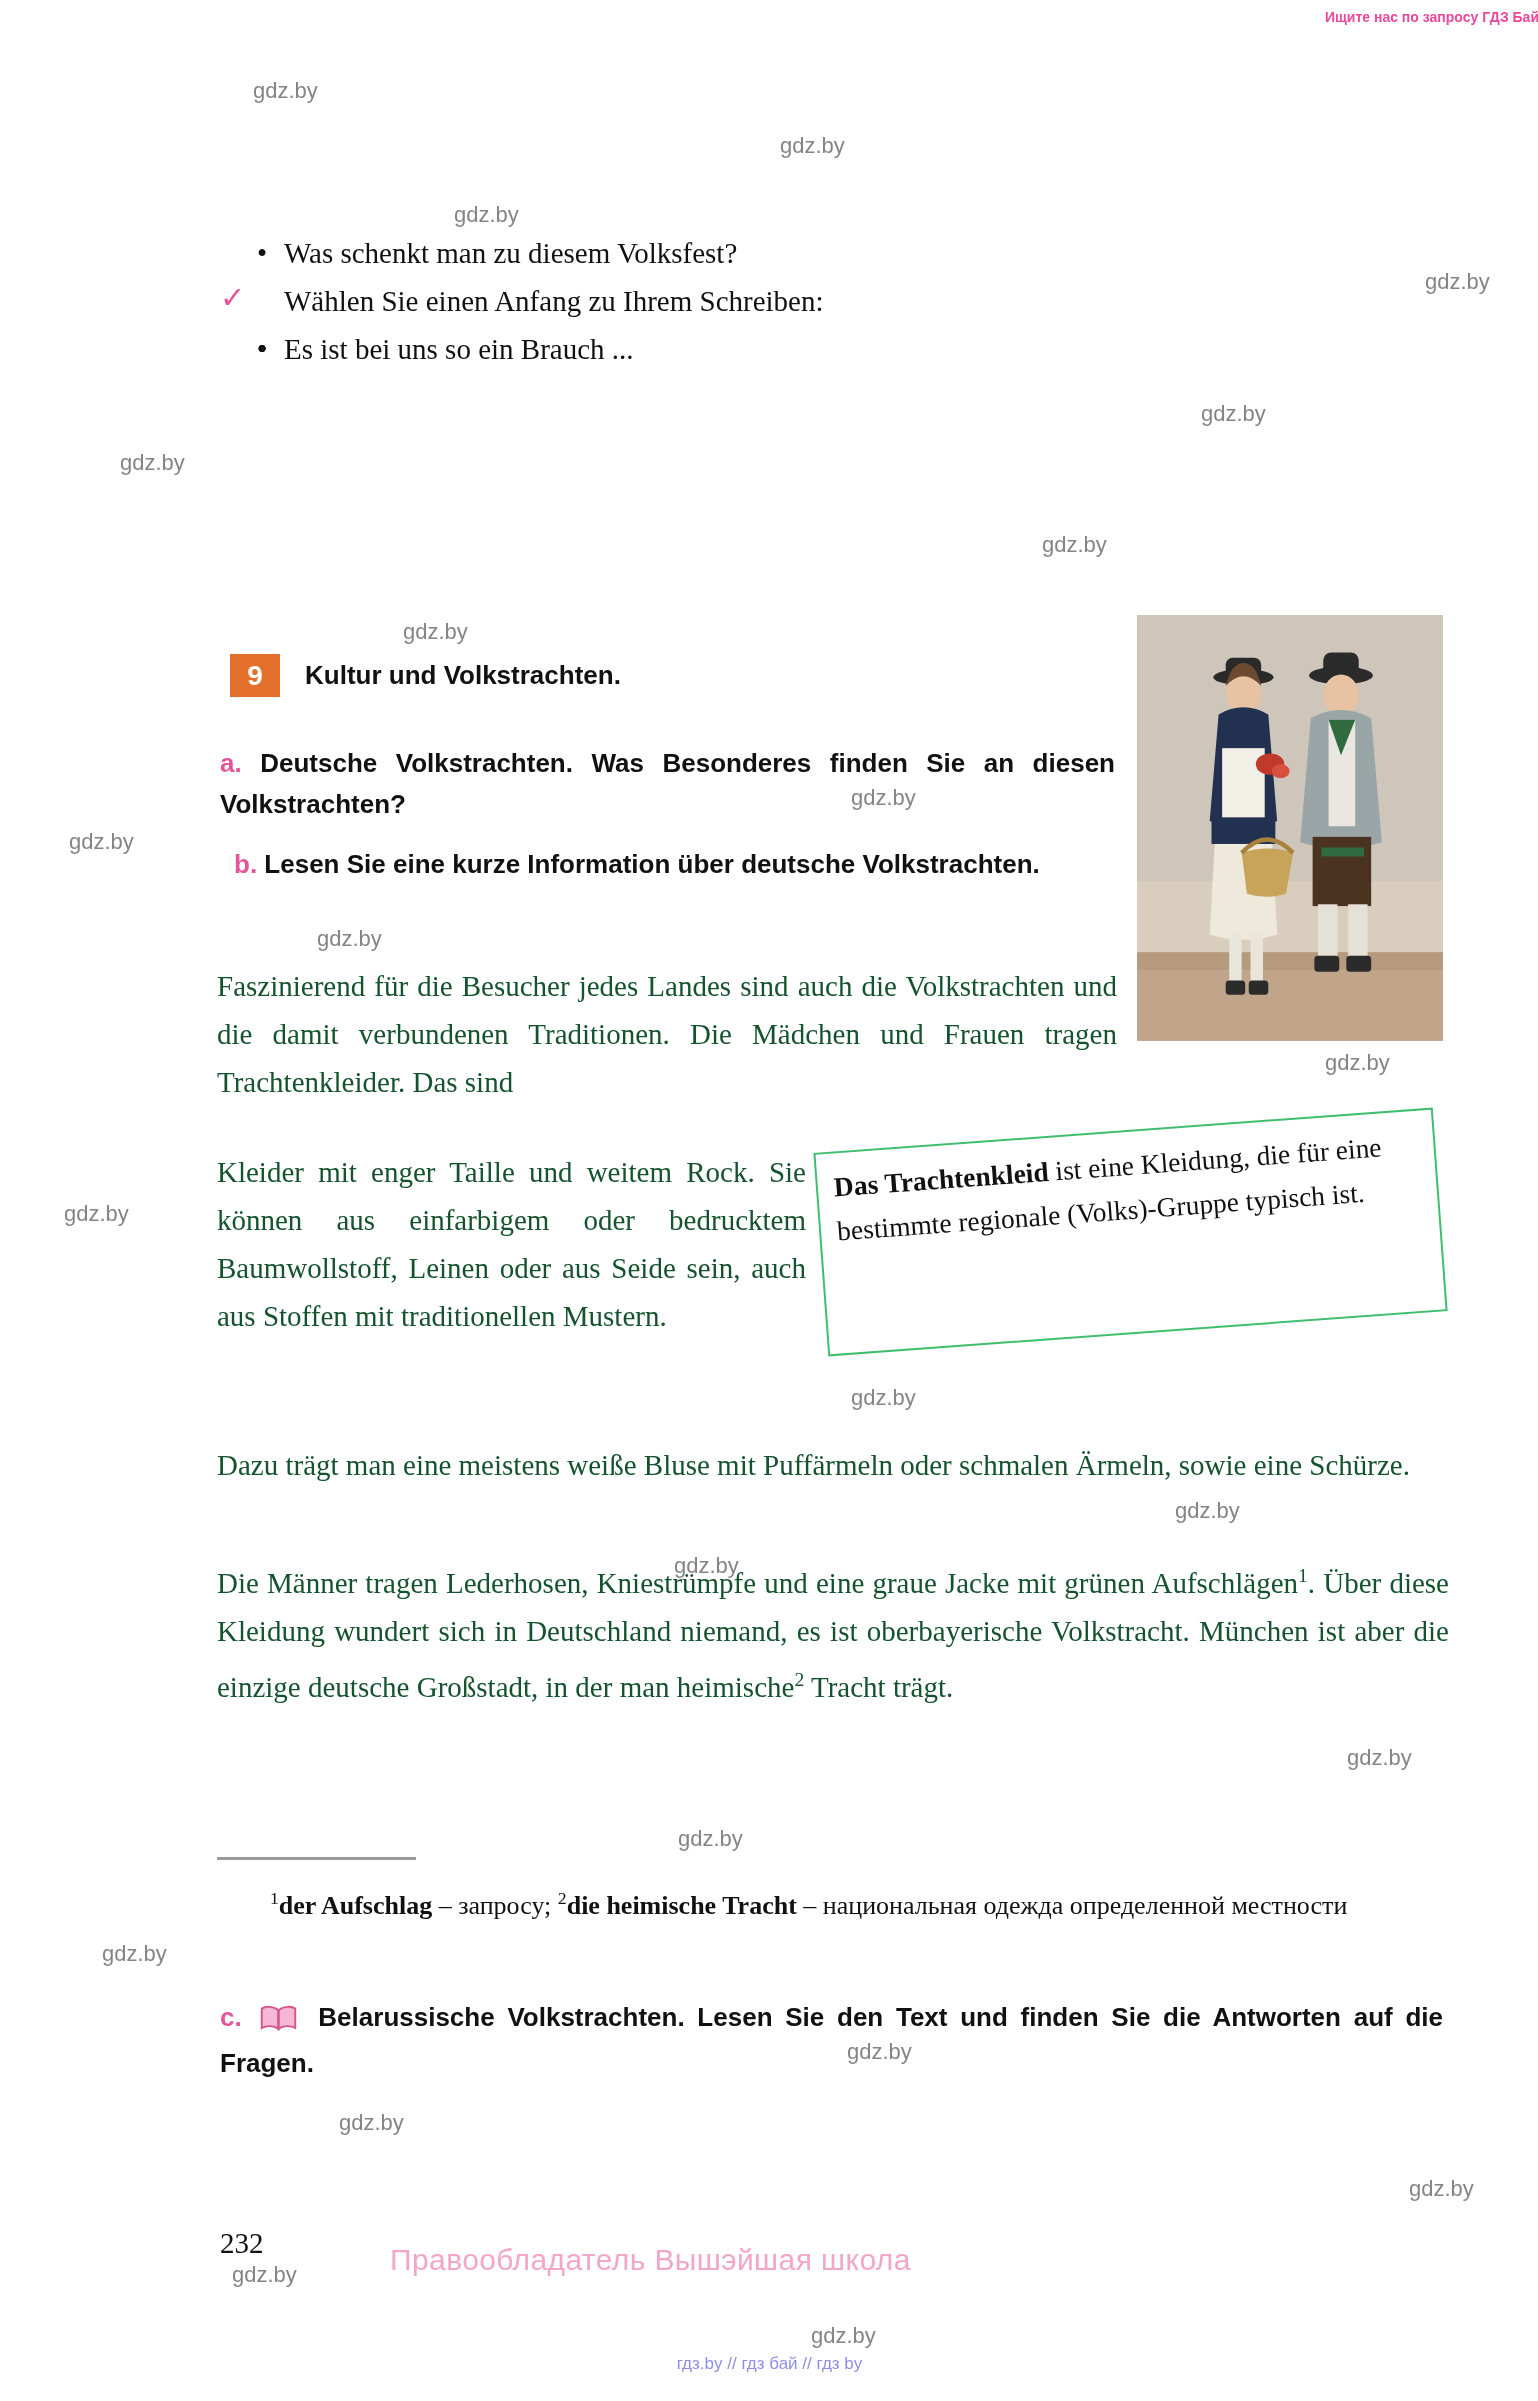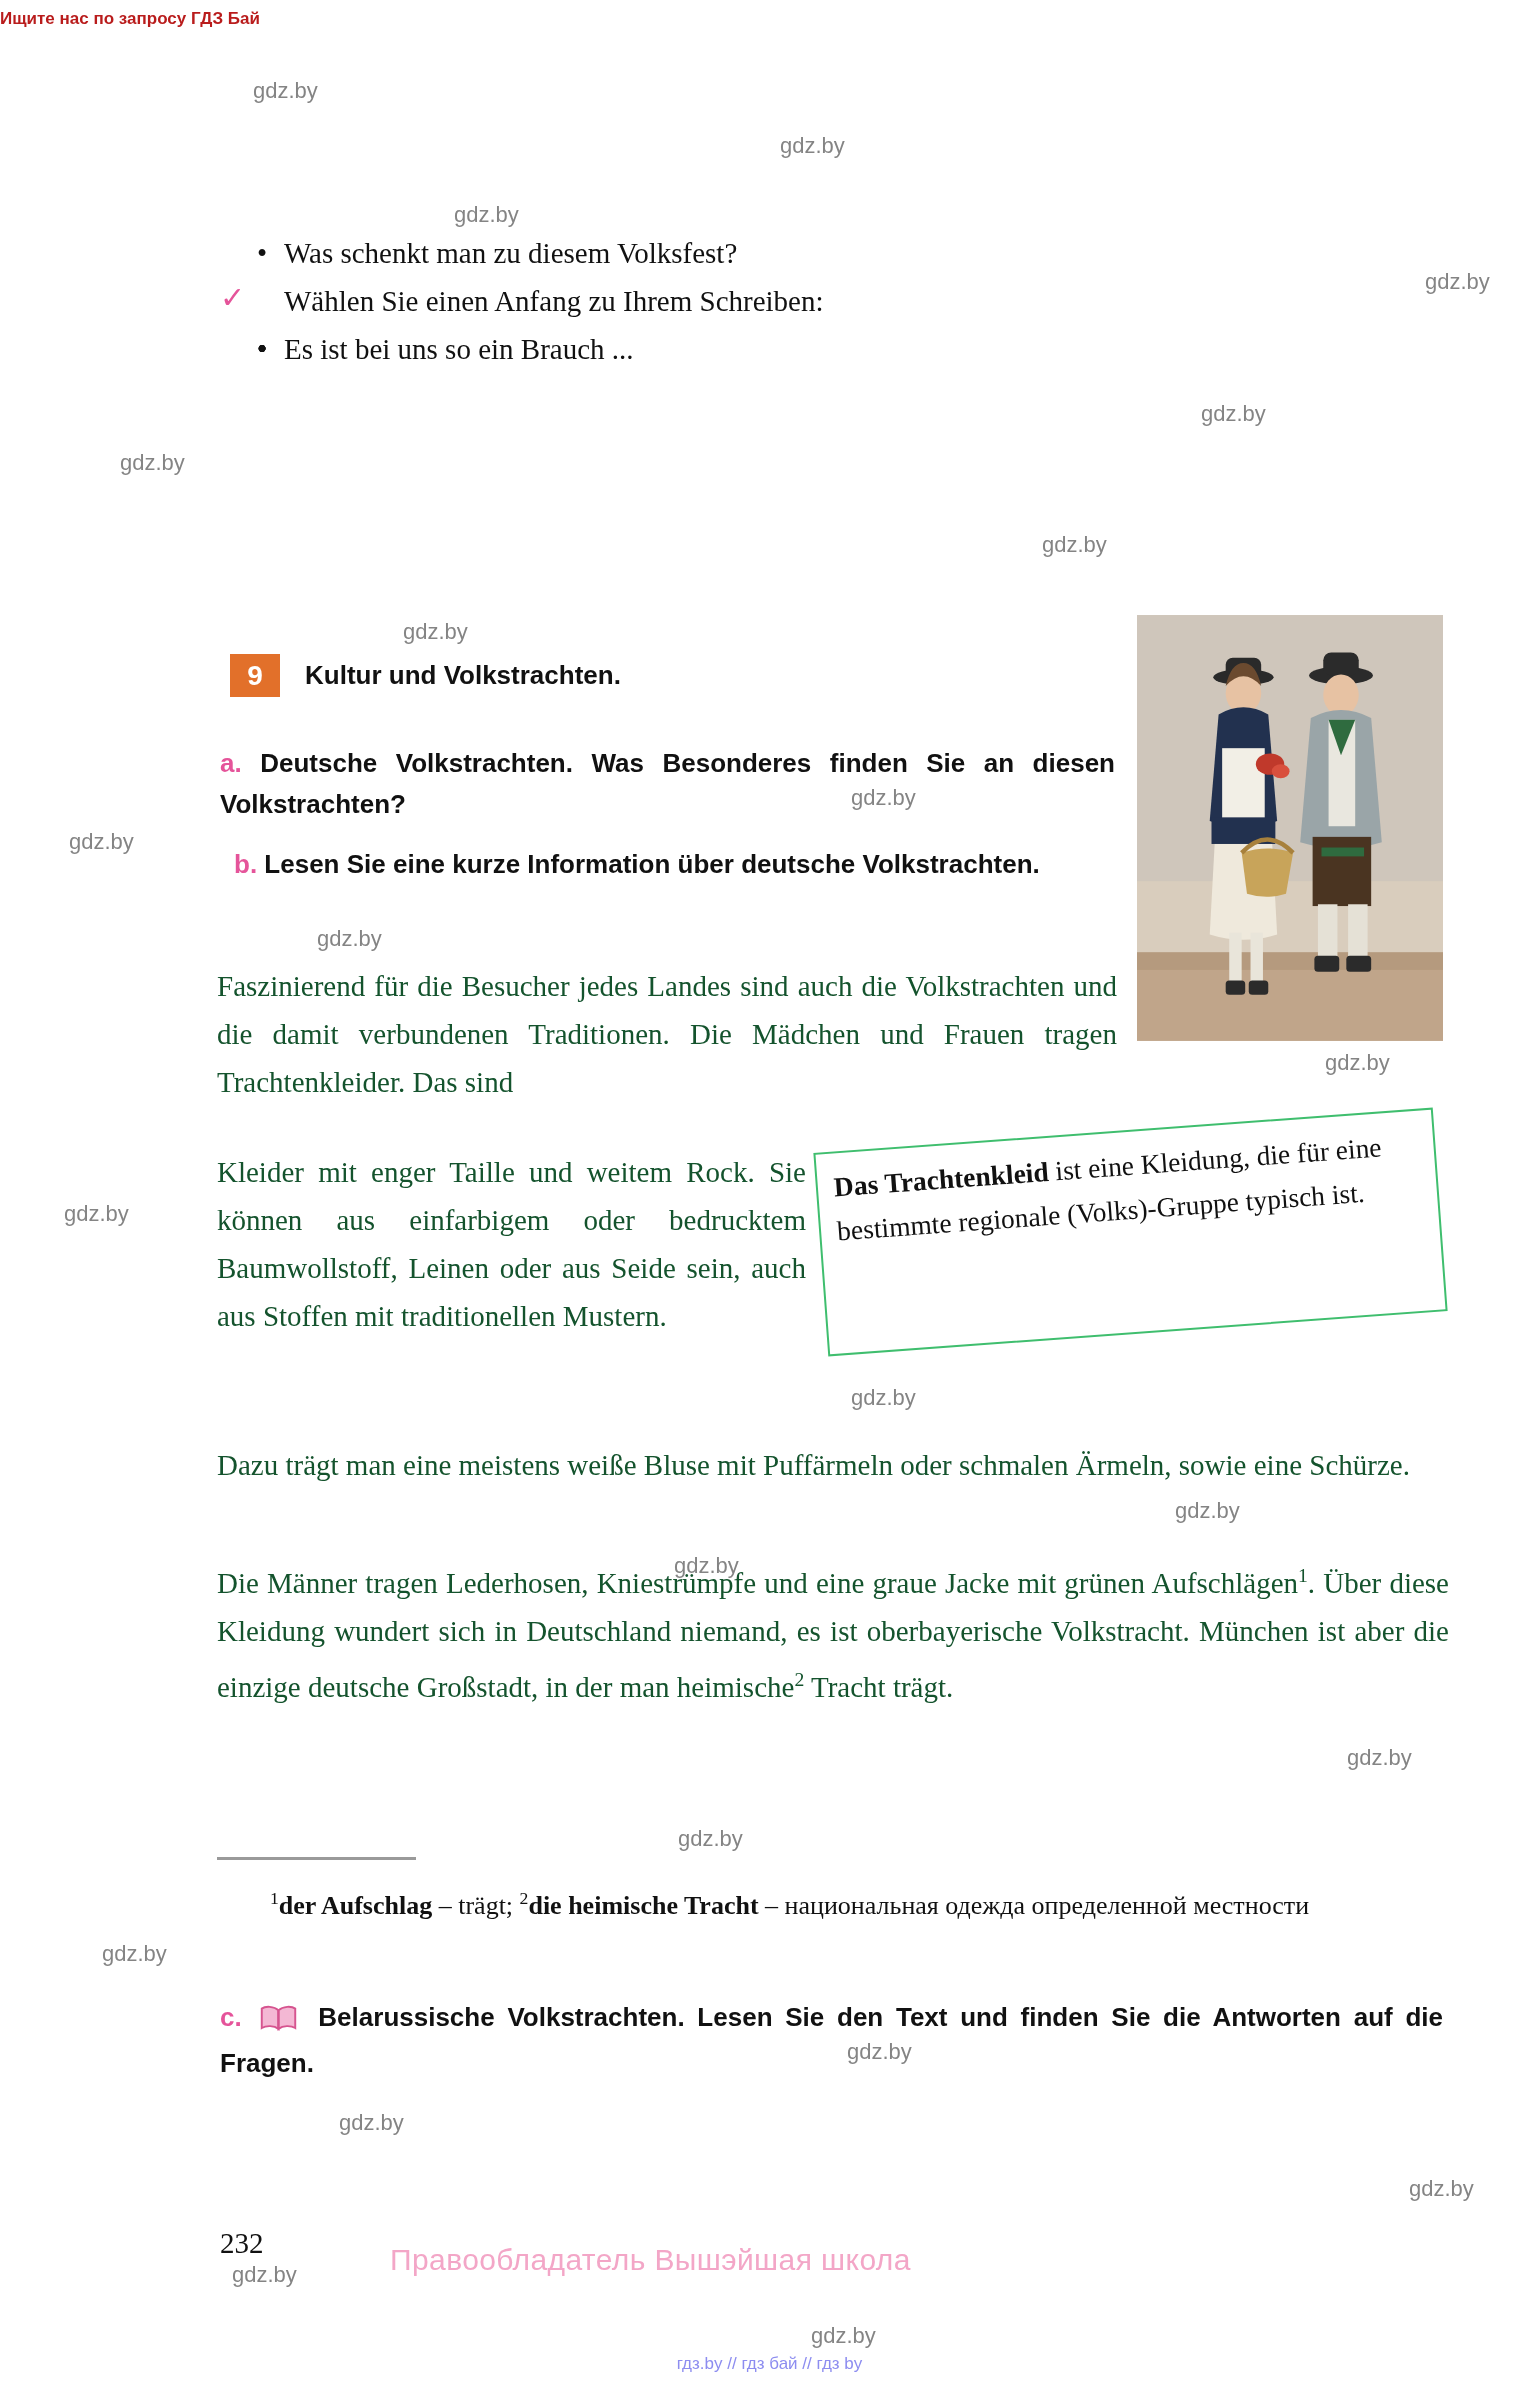--- a/index.html
+++ b/index.html
@@ -30,25 +30,25 @@
     color: #6f6f6f;
     white-space: nowrap;
     opacity: 0.85;
   }
 
   .topbanner {
     position: absolute;
     top: 8.9px;
     left: 0;
     width: 100%;
-    text-align: left;
-    font-family: "Liberation Sans", sans-serif;
-    font-weight: bold;
-    font-size: 17px;
-    color: #b91c1c;
+    text-align: right;
+    font-family: "Liberation Sans", sans-serif;
+    font-weight: bold;
+    font-size: 14px;
+    color: #ec4899;
   }
 
   .footer-copy {
     position: absolute;
     left: 390px;
     top: 2243px;
     font-family: "Liberation Sans", sans-serif;
     font-size: 30px;
     color: #f3a6c7;
     letter-spacing: 0.4px;
@@ -365,21 +365,21 @@
     </div>
 
     <div class="quote-box">
       <div class="quote-inner">
         <b>Das Trachtenkleid</b><span> ist eine Kleidung, die für eine bestimmte regionale (Volks)-Gruppe typisch ist.</span>
       </div>
     </div>
 
     <div class="fn-rule"></div>
     <div class="footnote">
-      <sup>1</sup><b>der Aufschlag</b><span> – trägt; </span><sup>2</sup><b>die heimische Tracht</b><span> – национальная одежда определенной местности</span>
+      <sup>1</sup><b>der Aufschlag</b><span> – запросу; </span><sup>2</sup><b>die heimische Tracht</b><span> – национальная одежда определенной местности</span>
     </div>
 
     <div class="sub" id="sub-c">
       <span class="letter">c.</span>
       <span class="book-icon">
         <svg width="37" height="26.6" viewBox="0 0 42 30">
           <path d="M21 6 C16 1, 6 1, 2 4 L2 26 C7 23, 16 23, 21 27 Z" fill="#f4b8d4" stroke="#d6548f" stroke-width="2.2"></path>
           <path d="M21 6 C26 1, 36 1, 40 4 L40 26 C35 23, 26 23, 21 27 Z" fill="#f4b8d4" stroke="#d6548f" stroke-width="2.2"></path>
           <line x1="21" y1="6" x2="21" y2="27" stroke="#d6548f" stroke-width="2.2"></line>
         </svg>

